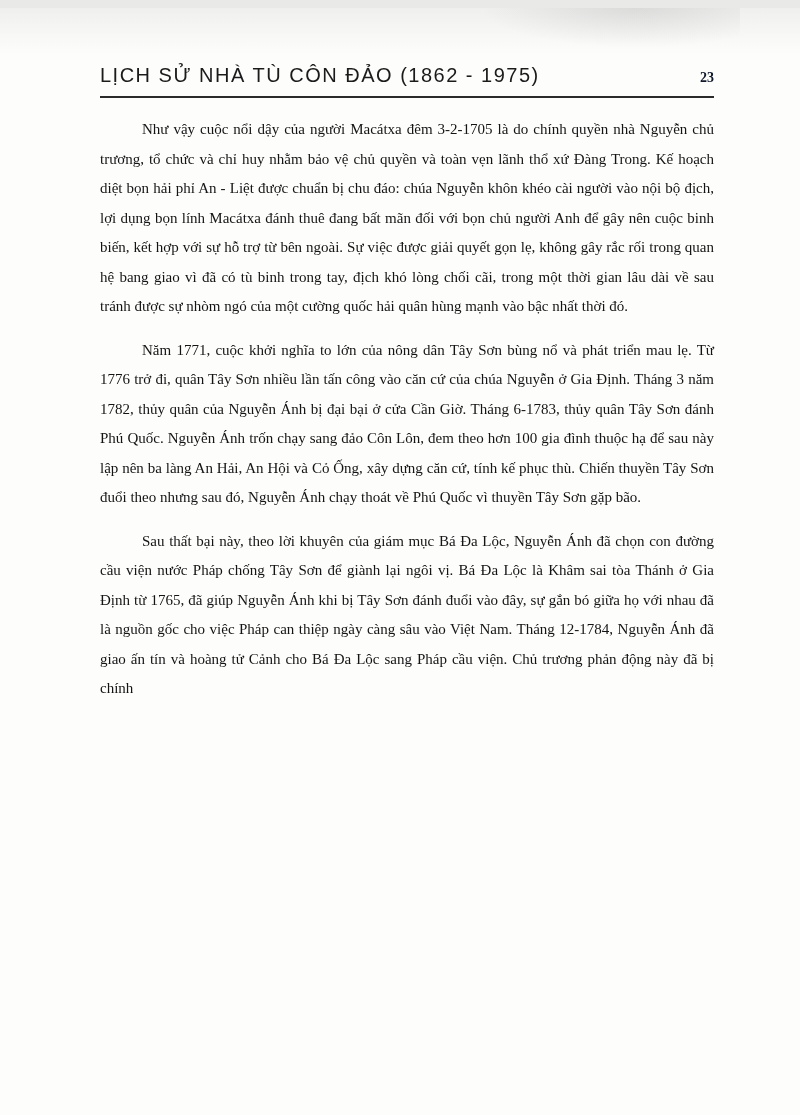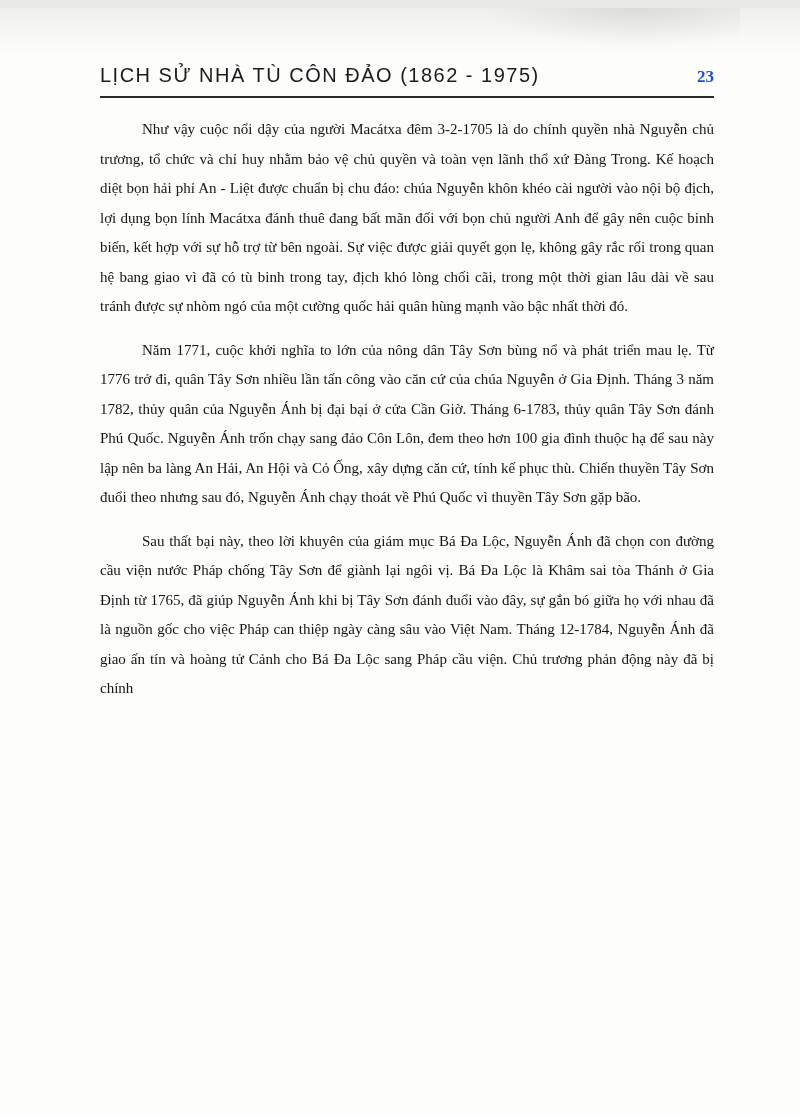--- a/index.html
+++ b/index.html
@@ -43,23 +43,23 @@
   .header-title {
     font-family: "Liberation Sans", sans-serif;
     font-size: 20px;
     font-weight: 400;
     letter-spacing: 1.5px;
     color: #1b1b1b;
     white-space: nowrap;
   }
   .header-pageno {
     font-family: "Liberation Serif", serif;
-    font-size: 17px;
+    font-size: 14px;
     font-weight: 700;
-    color: #1d4ed8;
+    color: #0f172a;
   }
   .header-rule {
     position: absolute;
     top: 88px;
     left: 100px;
     width: 614px;
     height: 0;
     border-top: 2px solid #2a2a2a;
   }
   .body-text {

